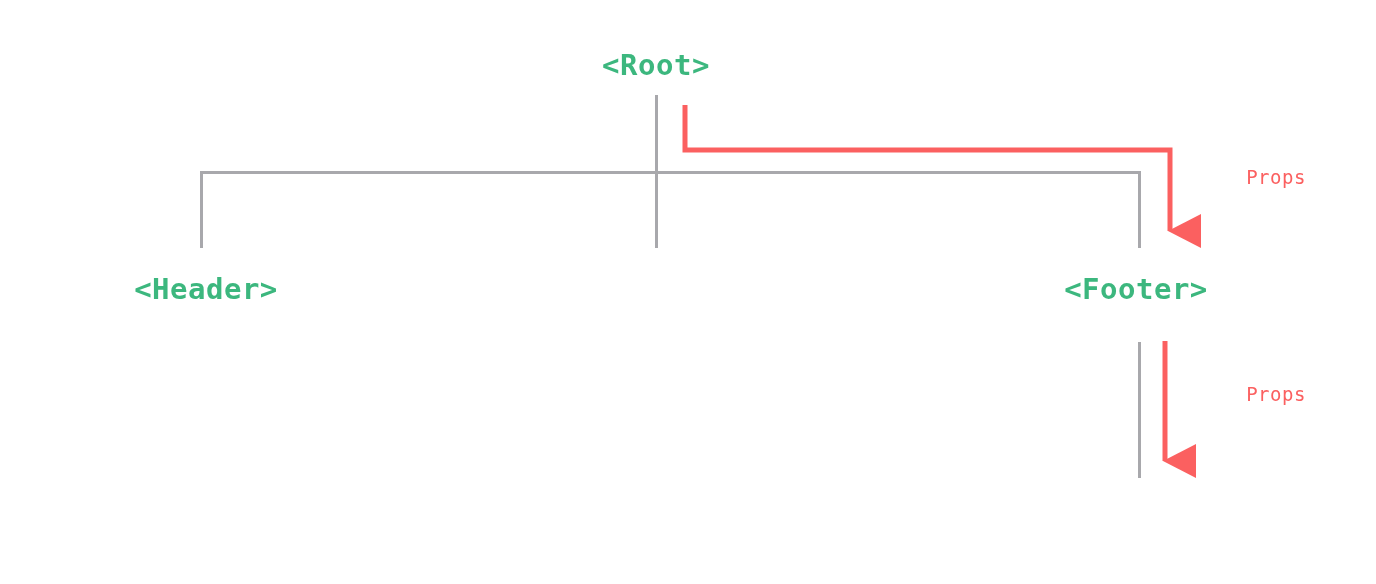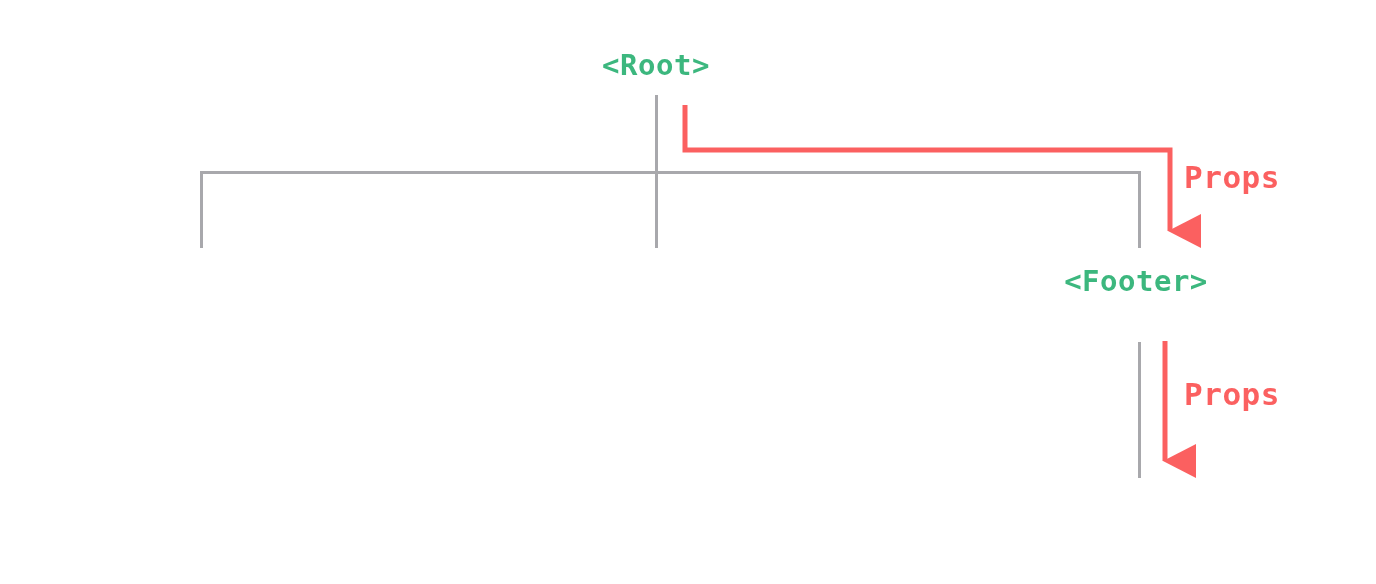--- a/index.html
+++ b/index.html
@@ -36,25 +36,26 @@
     font-size: 29px;
     letter-spacing: 0.5px;
     color: #3cb77e;
     user-select: none;
   }
   .props-label {
     position: absolute;
     transform: translate(-50%, -50%);
     white-space: nowrap;
     font-family: "DejaVu Sans Mono", "Liberation Mono", monospace;
-    font-weight: bold;
-    font-size: 31px;
+    font-weight: normal;
+    font-size: 19px;
     letter-spacing: 0.5px;
     color: #fb6060;
     user-select: none;
+    margin-left: 44px;
   }
 </style>
 </head>
 <body>
 
 <div id="canvas">
 
   <svg id="wires" viewBox="0 0 1376 584" xmlns="http://www.w3.org/2000/svg">
     <defs>
       <marker id="props-arrowhead" markerWidth="7" markerHeight="7" refX="3.5" refY="6.4" orient="auto" markerUnits="strokeWidth">
@@ -72,22 +73,23 @@
     </g>
 
     <g stroke="#fb6060" stroke-width="5" fill="none" stroke-linecap="butt" stroke-linejoin="miter">
       <path d="M685,105 L685,150 L1170,150 L1170,231" marker-end="url(#props-arrowhead)"></path>
       <path d="M1165,341 L1165,461" marker-end="url(#props-arrowhead)"></path>
     </g>
   </svg>
 
   <div class="node-label" style="left:656px; top:65px;">&lt;Root&gt;</div>
 
+  <div class="node-label" style="left:206px; top:289px;">&lt;Header&gt;</div>
 
 
-  <div class="node-label" style="left:1136px; top:281px;">&lt;Footer&gt;</div>
+  <div class="node-label" style="left:1136px; top:289px;">&lt;Footer&gt;</div>
 
 
   <div class="props-label" style="left:1232px; top:177px;">Props</div>
 
   <div class="props-label" style="left:1232px; top:394px;">Props</div>
 
 </div>
 
 </body></html>

